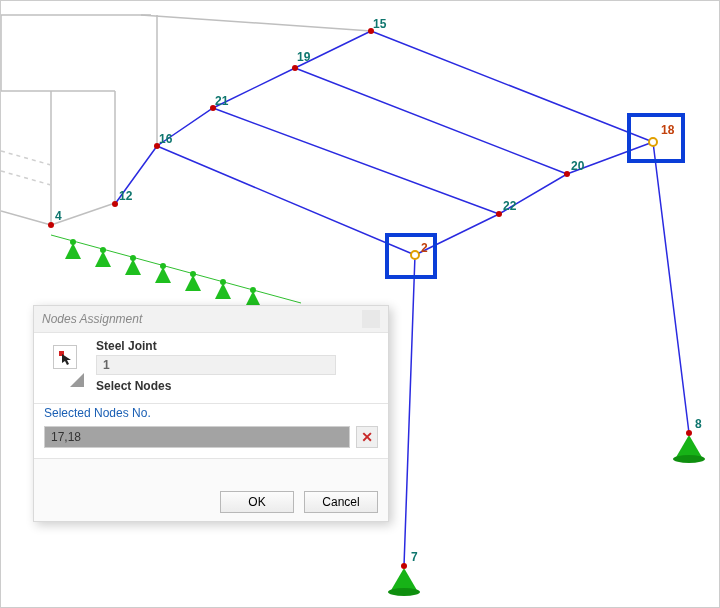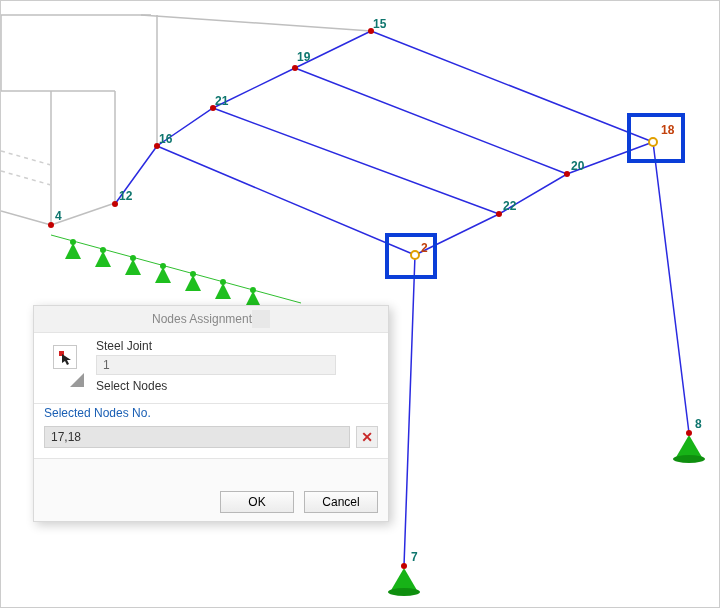--- a/index.html
+++ b/index.html
@@ -48,30 +48,32 @@
     border: 1px solid #d9d9d9;
     box-shadow: 3px 3px 10px rgba(0,0,0,0.2);
     font-size: 12px;
   }
   .dialog .titlebar {
     height: 26px;
     background: #f2f2f2;
     color: #888;
     display: flex; align-items: center;
     padding: 0 8px;
-    justify-content: center;
+    justify-content: space-between;
+    font-style: italic;
   }
   .dialog .titlebar .close {
     width: 18px; height: 18px;
     background: #e8e8e8;
     display: inline-block;
   }
   .dialog .panel {
     border-top: 1px solid #e4e4e4;
     padding: 6px 10px 10px 10px;
+    font-weight: bold;
   }
   .dialog .rowflex {
     display: flex;
     gap: 10px;
     align-items: flex-start;
   }
   .pickcol {
     width: 42px;
     display: flex;
     flex-direction: column;
@@ -127,21 +129,21 @@
     gap: 6px;
   }
   .inputrow input[type="text"] {
     flex: 1;
     height: 22px;
     border: 1px solid #cfcfcf;
     padding: 2px 6px;
     font-family: inherit;
     font-size: 12px;
     color: #333;
-    background: #e5e5e5;
+    background: #a3a3a3;
   }
   .clearbtn {
     width: 22px; height: 22px;
     border: 1px solid #d2d2d2;
     background: #f0f0f0;
     display: flex; align-items: center; justify-content: center;
     color: #c82828;
     font-weight: bold;
     font-size: 14px;
     cursor: pointer;

